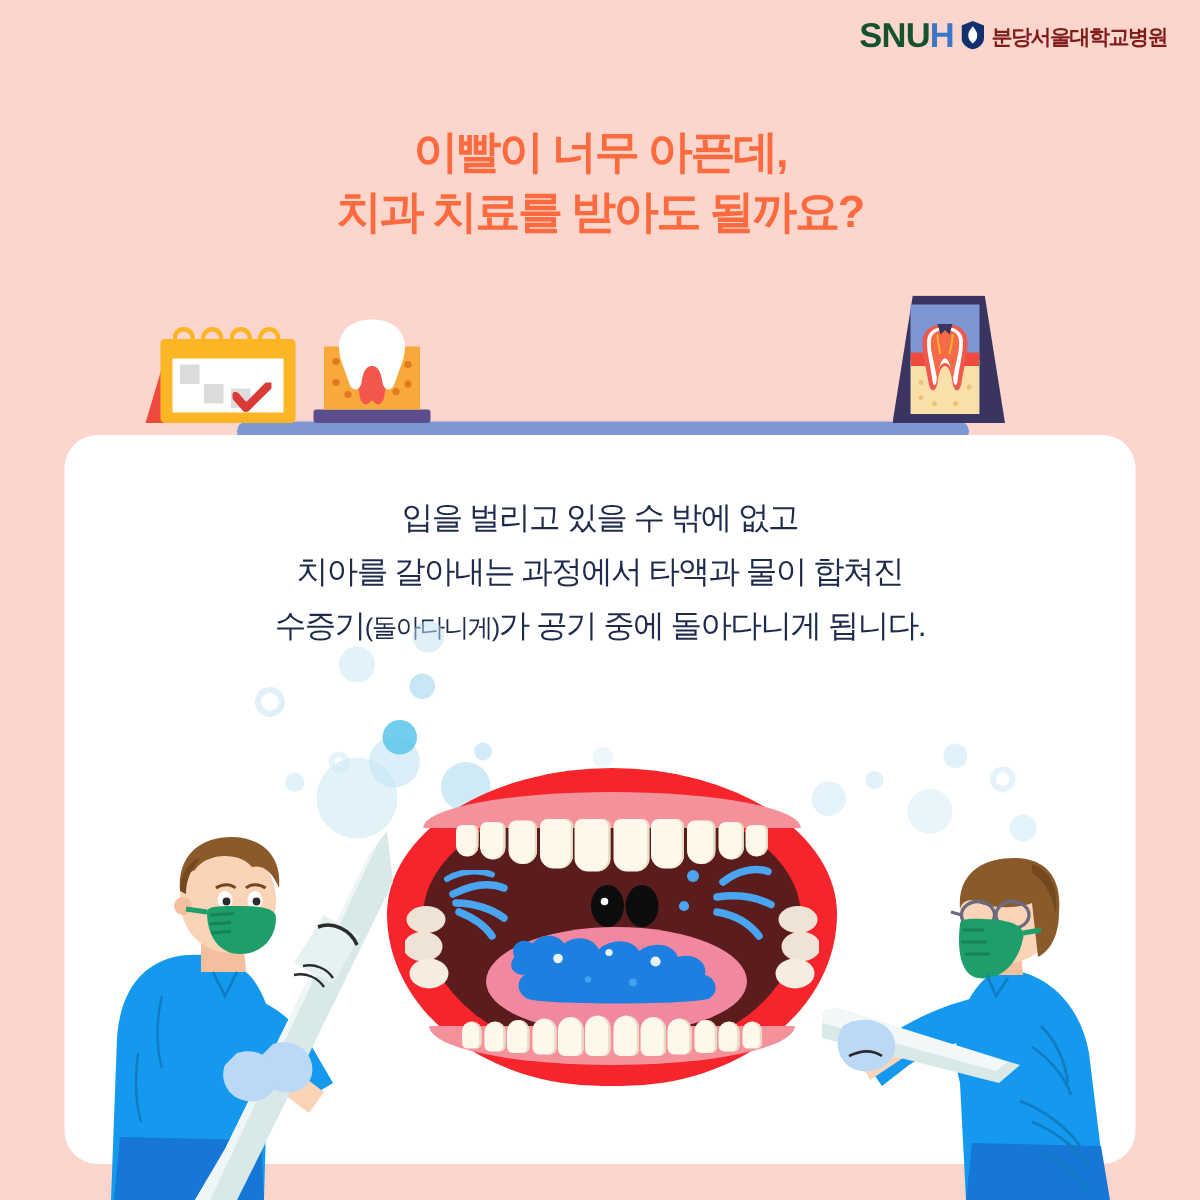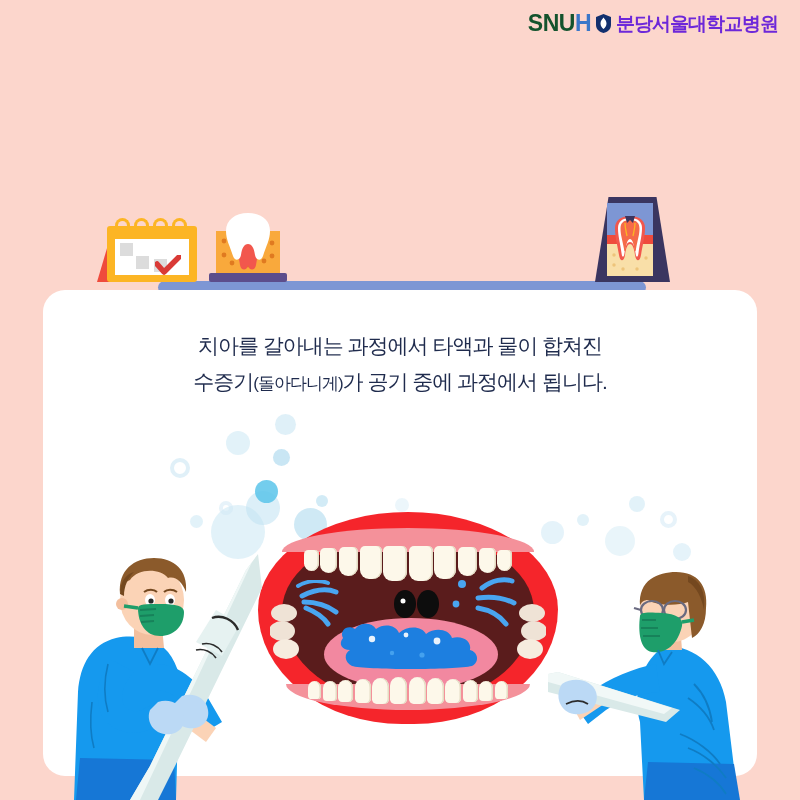--- a/index.html
+++ b/index.html
@@ -15,21 +15,21 @@
   
   .logo-bar {
     position:absolute; top:12px; right:22px;
     display:flex; align-items:center; gap:5px;
   }
   .logo-snuh { font-size:23px; font-weight:bold; letter-spacing:-0.5px; line-height:1; }
   .logo-snuh .snu { color:#14532d; }
   .logo-snuh .h   { color:#3a77c9; }
   .logo-shield { width:15px; height:19px; display:block; }
   .logo-kr {
-    font-size:19px; font-weight:bold; color:#6d28d9;
+    font-size:14px; font-weight:bold; color:#7f1d1d;
     letter-spacing:-1px; line-height:1; white-space:nowrap;
   }
 
   
   .title-block {
     position:absolute; top:82px; left:0; width:800px; text-align:center;
   }
   .title-line {
     color:#fc6b3f; font-weight:bold; letter-spacing:-1.5px;
     line-height:1.32; white-space:nowrap;
@@ -136,20 +136,24 @@
     <div class="logo-snuh">
       <span class="snu">SNU</span><span class="h">H</span>
     </div>
     <svg class="logo-shield" viewBox="0 0 15 19">
       <path d="M7.5 0 L15 3 V11 C15 15.5 11.5 18 7.5 19 C3.5 18 0 15.5 0 11 V3 Z" fill="#12306e"></path>
       <path d="M7.5 3.5 C9 5.5 10.5 7 10.5 9.5 C10.5 12 9 14 7.5 15 C6 14 4.5 12 4.5 9.5 C4.5 7 6 5.5 7.5 3.5 Z" fill="#ffffff"></path>
     </svg>
     <div class="logo-kr">분당서울대학교병원</div>
   </div>
 
+  <div class="title-block">
+    <div class="title-line l1">이빨이 너무 아픈데,</div>
+    <div class="title-line l2">치과 치료를 받아도 될까요?</div>
+  </div>
 
   <div class="shelf-bar"></div>
 
   <div class="calendar">
     <div class="cal-easel"></div>
     <div class="cal-ring" style="left:18px;"></div>
     <div class="cal-ring" style="left:37px;"></div>
     <div class="cal-ring" style="left:56px;"></div>
     <div class="cal-ring" style="left:75px;"></div>
     <div class="cal-body">
@@ -199,22 +203,23 @@
         <path d="M23 17 C16 17 13.5 20.5 13.5 25.5 C13.5 32 15.5 37 17 46 C17.3 49 18.2 49 18.6 46 C19.6 39.5 21 36 23 36 C25 36 26.4 39.5 27.4 46 C27.8 49 28.7 49 29 46 C30.5 37 32.5 32 32.5 25.5 C32.5 20.5 30 17 23 17 Z" fill="#f56a49"></path>
         <path d="M18 20 C18 25 19 28 20 33 M28 20 C28 25 27 28 26 33" stroke="#fcb524" stroke-width="1.3" fill="none"></path>
         <path d="M18 13 L28 13 L26 20 L23 17 L20 20 Z" fill="#3a3560"></path>
       </svg>
     </div>
   </div>
 
   <div class="card">
 
     <div class="body-text">
+      <div>입을 벌리고 있을 수 밖에 없고</div>
       <div>치아를 갈아내는 과정에서 타액과 물이 합쳐진</div>
-      <div><span>수증기</span><span class="small">(돌아다니게)</span><span>가 공기 중에 과정에서 됩니다.</span></div>
+      <div><span>수증기</span><span class="small">(돌아다니게)</span><span>가 공기 중에 돌아다니게 됩니다.</span></div>
     </div>
 
     <div>
       <div class="bubble" style="left:203px;top:201px;width:34px;height:34px;opacity:.55;"></div>
       <div class="bubble" style="left:168px;top:215px;width:54px;height:54px;opacity:.45;"></div>
       <div class="bubble dark" style="left:212px;top:190px;width:23px;height:23px;opacity:.85;"></div>
       <div class="bubble" style="left:230px;top:159px;width:17px;height:17px;opacity:.85;"></div>
       <div class="bubble" style="left:183px;top:141px;width:24px;height:24px;opacity:.45;"></div>
       <div class="bubble" style="left:232px;top:124px;width:21px;height:21px;opacity:.5;"></div>
       <div class="bubble ring" style="left:127px;top:168px;width:20px;height:20px;opacity:.65;"></div>

